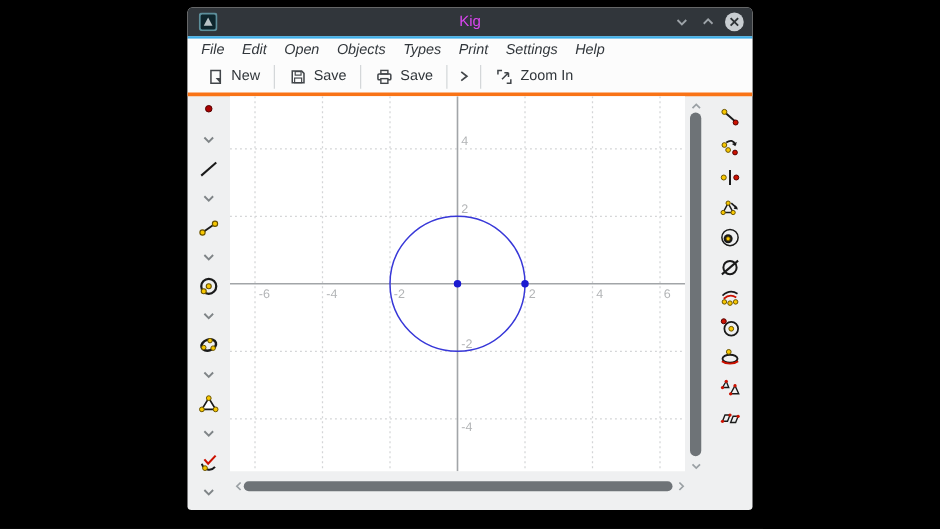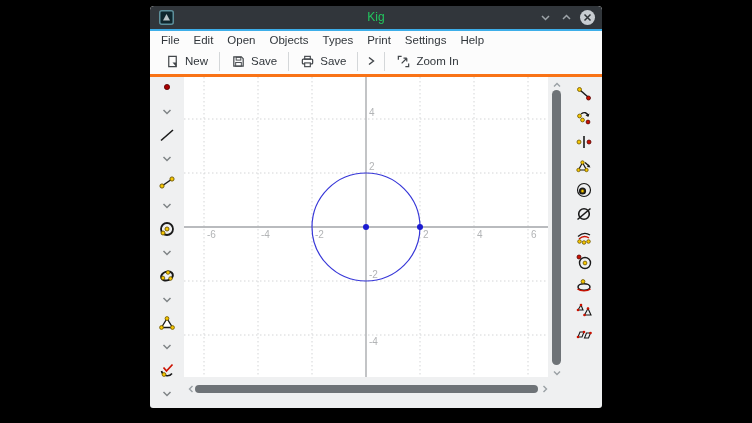--- a/index.html
+++ b/index.html
@@ -4,29 +4,29 @@
 <style>
   html,body{margin:0;padding:0;background:#000;}
   .stage{position:relative;width:752px;height:423px;background:#000;overflow:hidden;
          font-family:"Liberation Sans","DejaVu Sans",sans-serif;}
   .window{position:absolute;left:150px;top:6px;width:452px;height:402px;background:#eff0f1;
           border-radius:4px 4px 3px 3px;overflow:hidden;}
   
   .titlebar{position:absolute;left:0;top:0;width:100%;height:23px;background:#31363b;
             border-radius:4px 4px 0 0;display:flex;align-items:center;}
   .appicon{position:absolute;left:9px;top:4px;width:15px;height:15px;}
-  .wtitle{position:absolute;left:0;right:0;text-align:center;color:#22c55e;font-size:12px;line-height:23px;}
+  .wtitle{position:absolute;left:0;right:0;text-align:center;color:#d946ef;font-size:12px;line-height:23px;}
   .wctrls{position:absolute;right:7px;top:0;height:23px;display:flex;align-items:center;gap:7px;}
   .wbtn{width:14px;height:14px;display:flex;align-items:center;justify-content:center;}
   .closebtn{width:15px;height:15px;border-radius:50%;background:#c8cdd1;display:flex;align-items:center;justify-content:center;}
   .accent{position:absolute;left:0;top:23px;width:100%;height:2px;background:#3daee9;}
   
   .menubar{position:absolute;left:0;top:25px;width:100%;height:17px;background:#fcfcfc;
            display:flex;align-items:center;padding-left:11px;box-sizing:border-box;gap:14px;}
-  .menuitem{font-size:11.5px;color:#31363b;}
+  .menuitem{font-size:11.5px;color:#31363b;font-style:italic;}
   
   .toolbar{position:absolute;left:0;top:42px;width:100%;height:29px;background:#fcfcfc;
            border-bottom:3px solid #f97316;display:flex;align-items:center;padding-left:8px;box-sizing:border-box;}
   .tbtn{display:flex;align-items:center;gap:5px;padding:3px 7px;font-size:11.5px;color:#31363b;}
   .tsep{width:1px;height:19px;background:#d4d7d9;margin:0 4px;}
   .tchev{padding:3px 3px;display:flex;align-items:center;}
   
   .lefttools{position:absolute;left:0;top:71px;width:34px;height:325px;display:flex;flex-direction:column;
              align-items:center;padding-top:2px;box-sizing:border-box;gap:6px;}
   .tool{width:18px;height:18px;display:flex;align-items:center;justify-content:center;}

